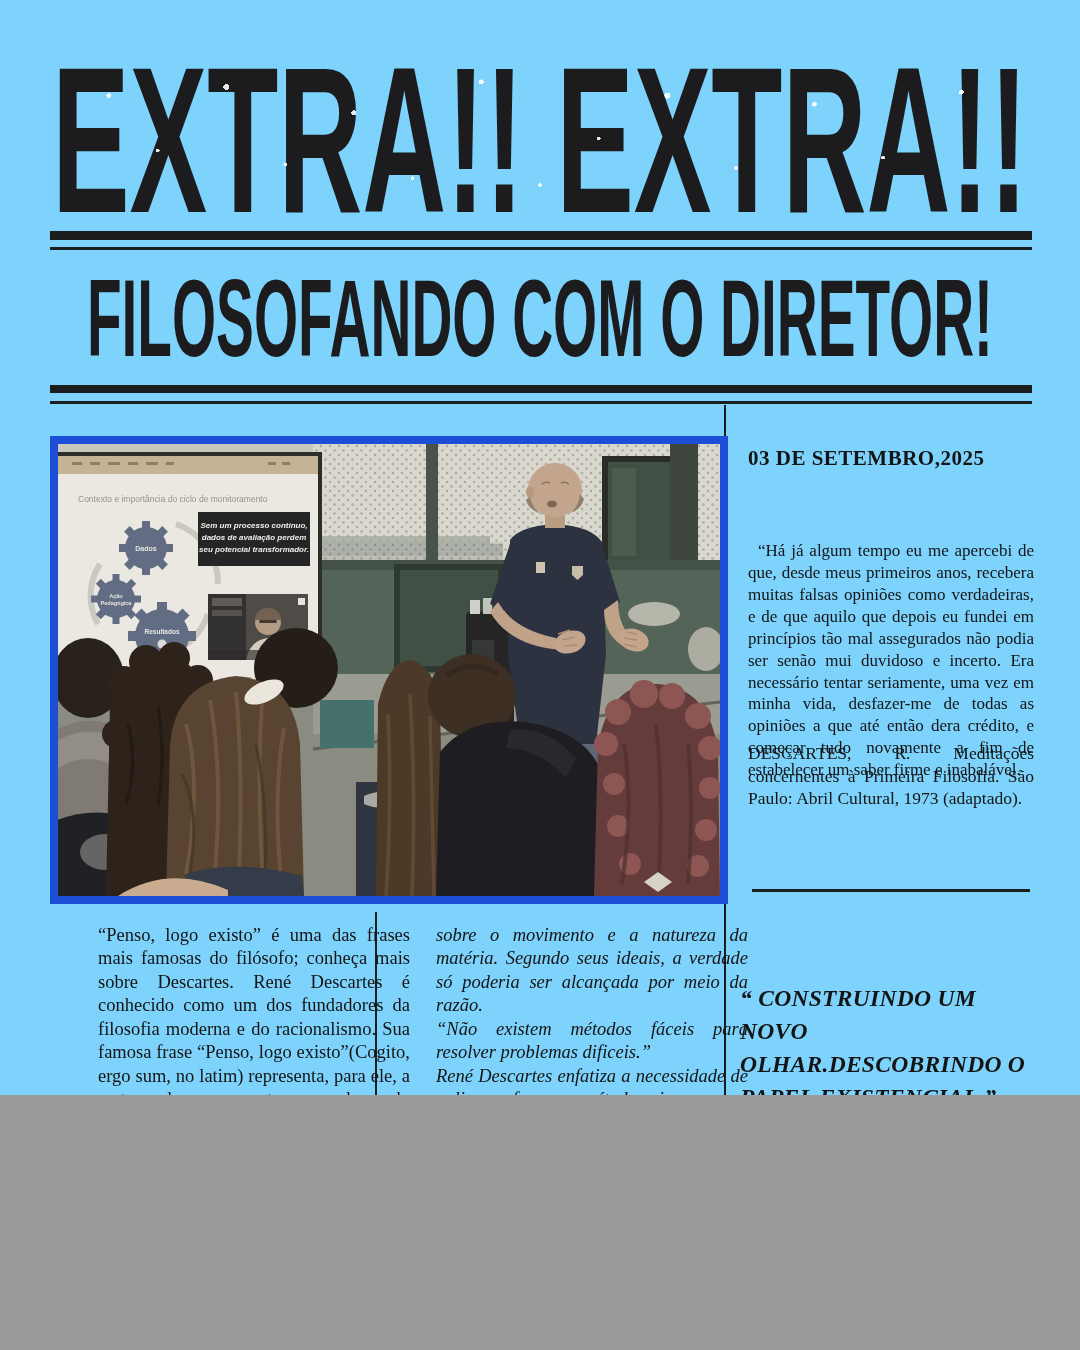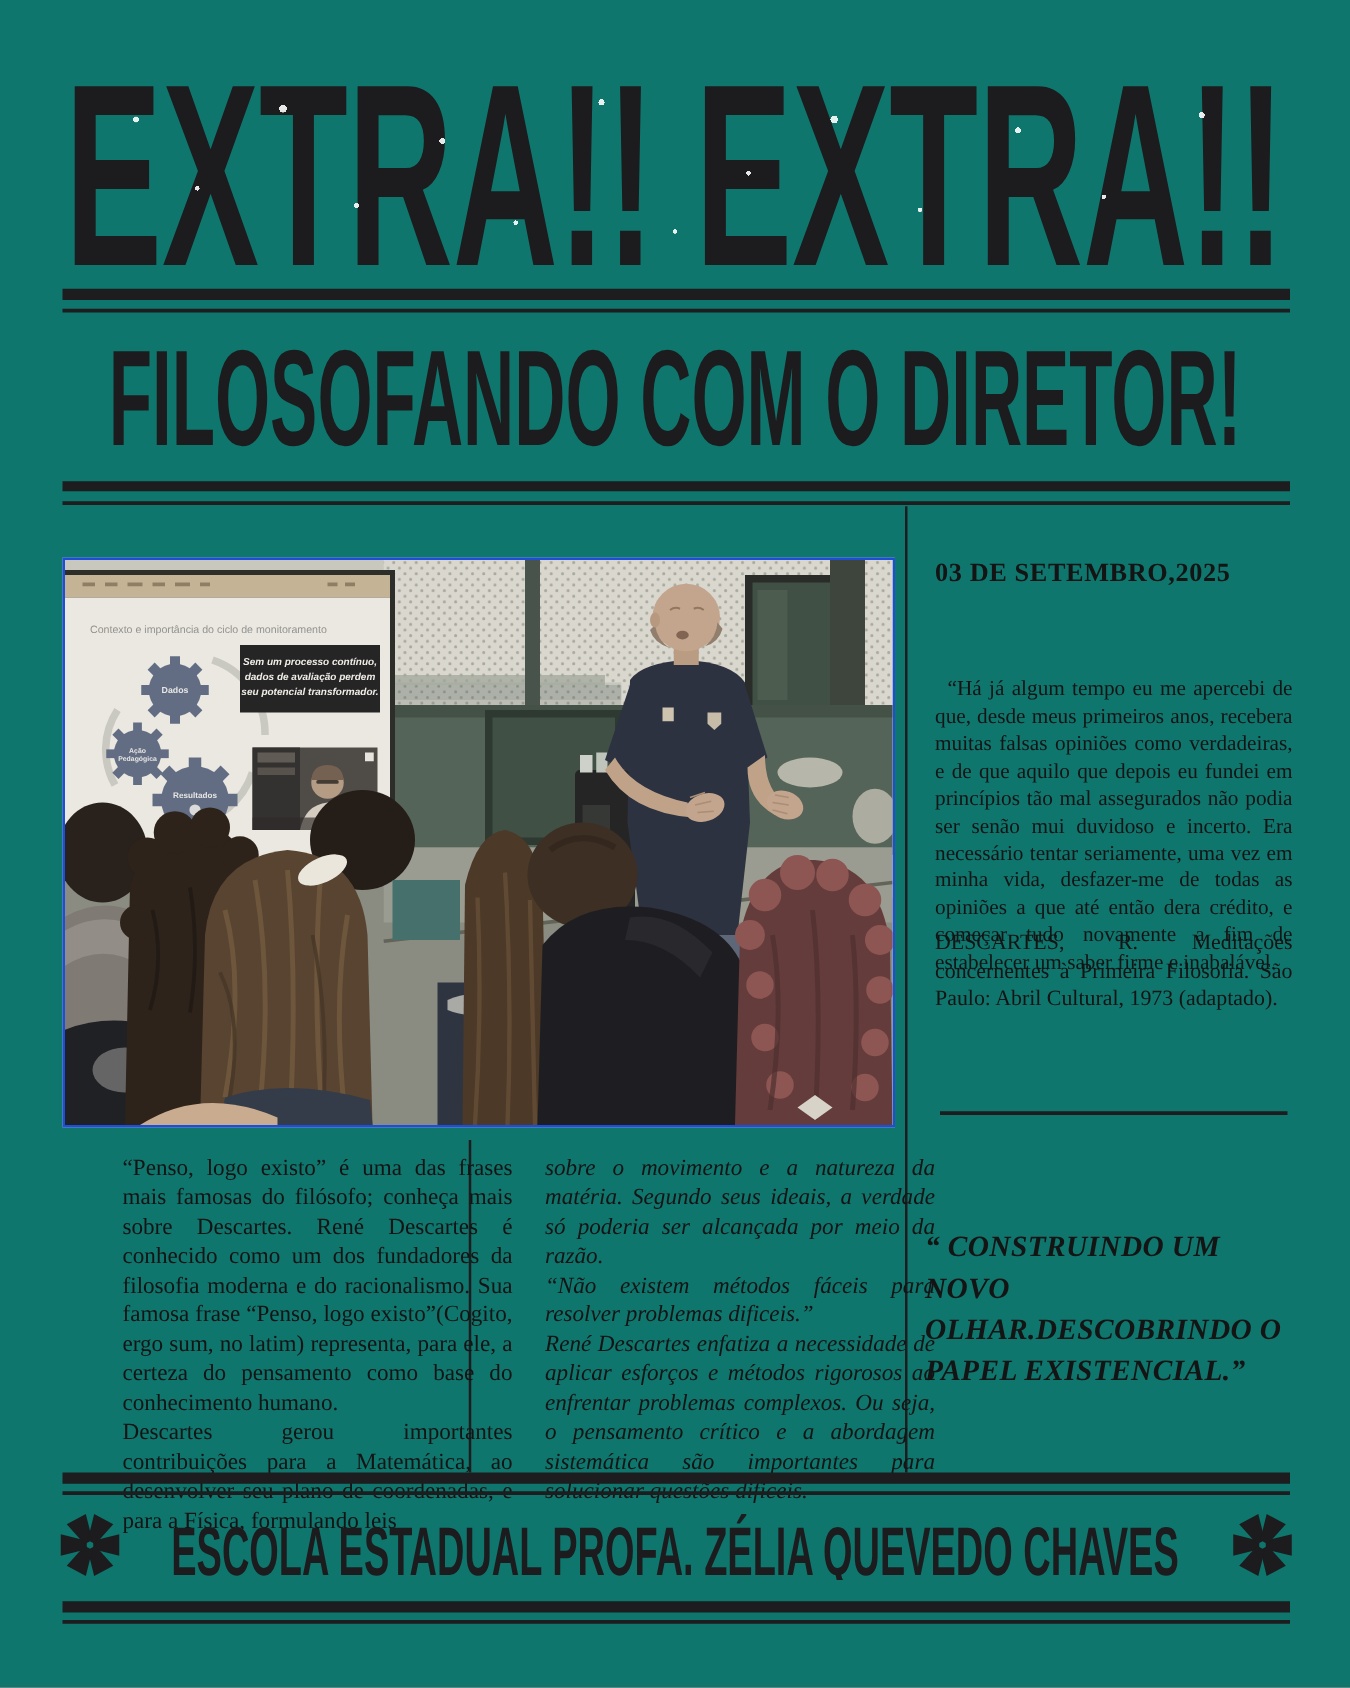--- a/index.html
+++ b/index.html
@@ -1,18 +1,18 @@
 <!DOCTYPE html>
 <html><head>
 <meta charset="utf-8">
 <style>
   html,body{margin:0;padding:0;background:#9a9a9a;}
   #page{
-    position:relative;width:1080px;height:1350px;margin:0 auto;
-    background:#0f766e;overflow:hidden;
+    position:relative;width:1080px;height:1095px;margin:0 auto;
+    background:#7dd3fc;overflow:hidden;
     font-family:"Liberation Serif",serif;color:#141414;
   }
   .abs{position:absolute;}
   .rule-thick{position:absolute;left:50px;width:982px;height:9px;background:#1d1d1f;}
   .rule-thin{position:absolute;left:50px;width:982px;height:3px;background:#1d1d1f;}
   .vdiv{position:absolute;width:2px;background:#1d1d1f;}
 
   
   #masthead{left:50px;top:44px;width:980px;height:172px;}
   #masthead text, #headline text, #footer-name text{
@@ -32,21 +32,21 @@
       radial-gradient(circle 3px at 56% 55%, #fff 0 60%, transparent 61%),
       radial-gradient(circle 5px at 63% 30%, #fff 0 60%, transparent 61%),
       radial-gradient(circle 3px at 70% 72%, #fff 0 60%, transparent 61%),
       radial-gradient(circle 4px at 78% 35%, #fff 0 60%, transparent 61%),
       radial-gradient(circle 3px at 85% 66%, #fff 0 60%, transparent 61%),
       radial-gradient(circle 4px at 93% 28%, #fff 0 60%, transparent 61%),
       radial-gradient(circle 3px at 50% 82%, #fff 0 60%, transparent 61%);
     opacity:.9;
   }
 
-  #photo-frame{left:50px;top:446px;width:662px;height:452px;border:2px solid #1d4ed8;box-sizing:content-box;background:#cfcec5;}
+  #photo-frame{left:50px;top:436px;width:662px;height:452px;border:8px solid #1d4ed8;box-sizing:content-box;background:#cfcec5;}
 
   
   .rcol{left:748px;width:286px;}
   #date-line{top:446px;font-size:21px;font-weight:bold;letter-spacing:.5px;white-space:nowrap;}
   #dir-quote{top:540px;font-size:17px;line-height:1.29;text-align:justify;text-indent:10px;}
   #citation{top:742px;font-size:17.5px;line-height:1.29;text-align:justify;}
   #pull-rule{left:752px;top:889px;width:278px;height:3px;background:#1d1d1f;}
   #pull-quote{left:740px;top:982px;width:300px;font-size:23.5px;font-weight:bold;font-style:italic;
     line-height:1.4;letter-spacing:.3px;white-space:pre-line;}
 

